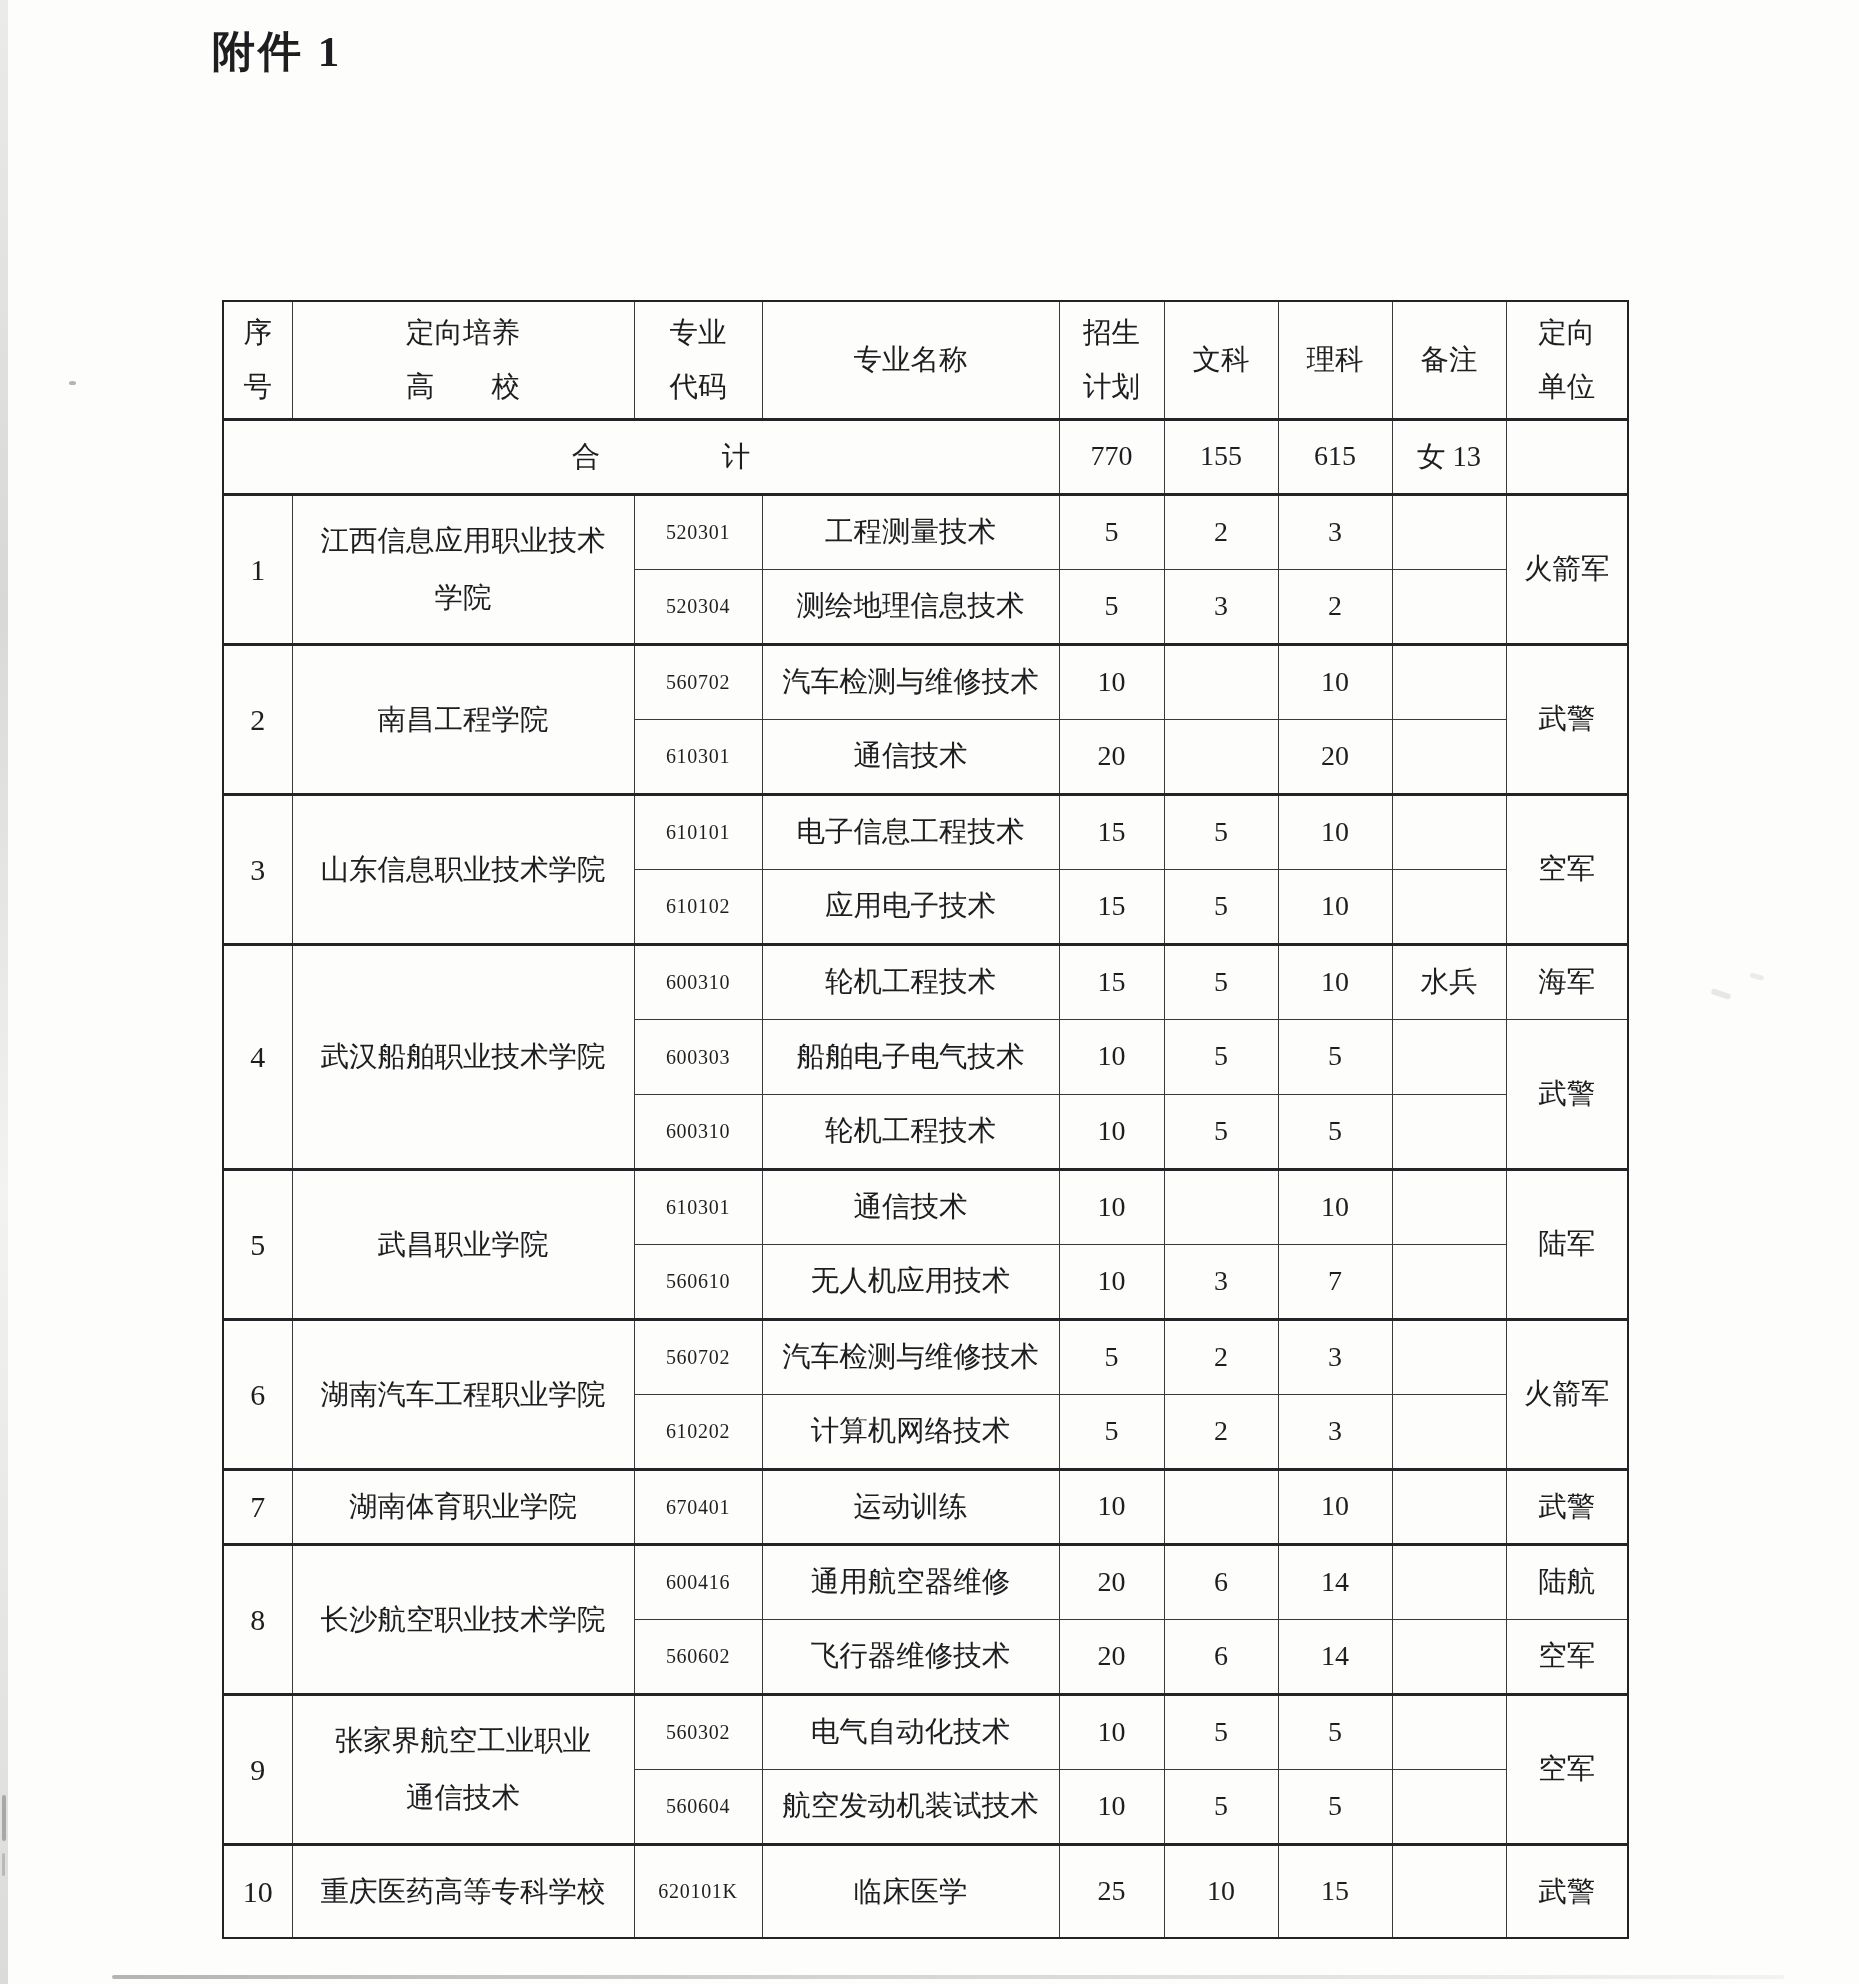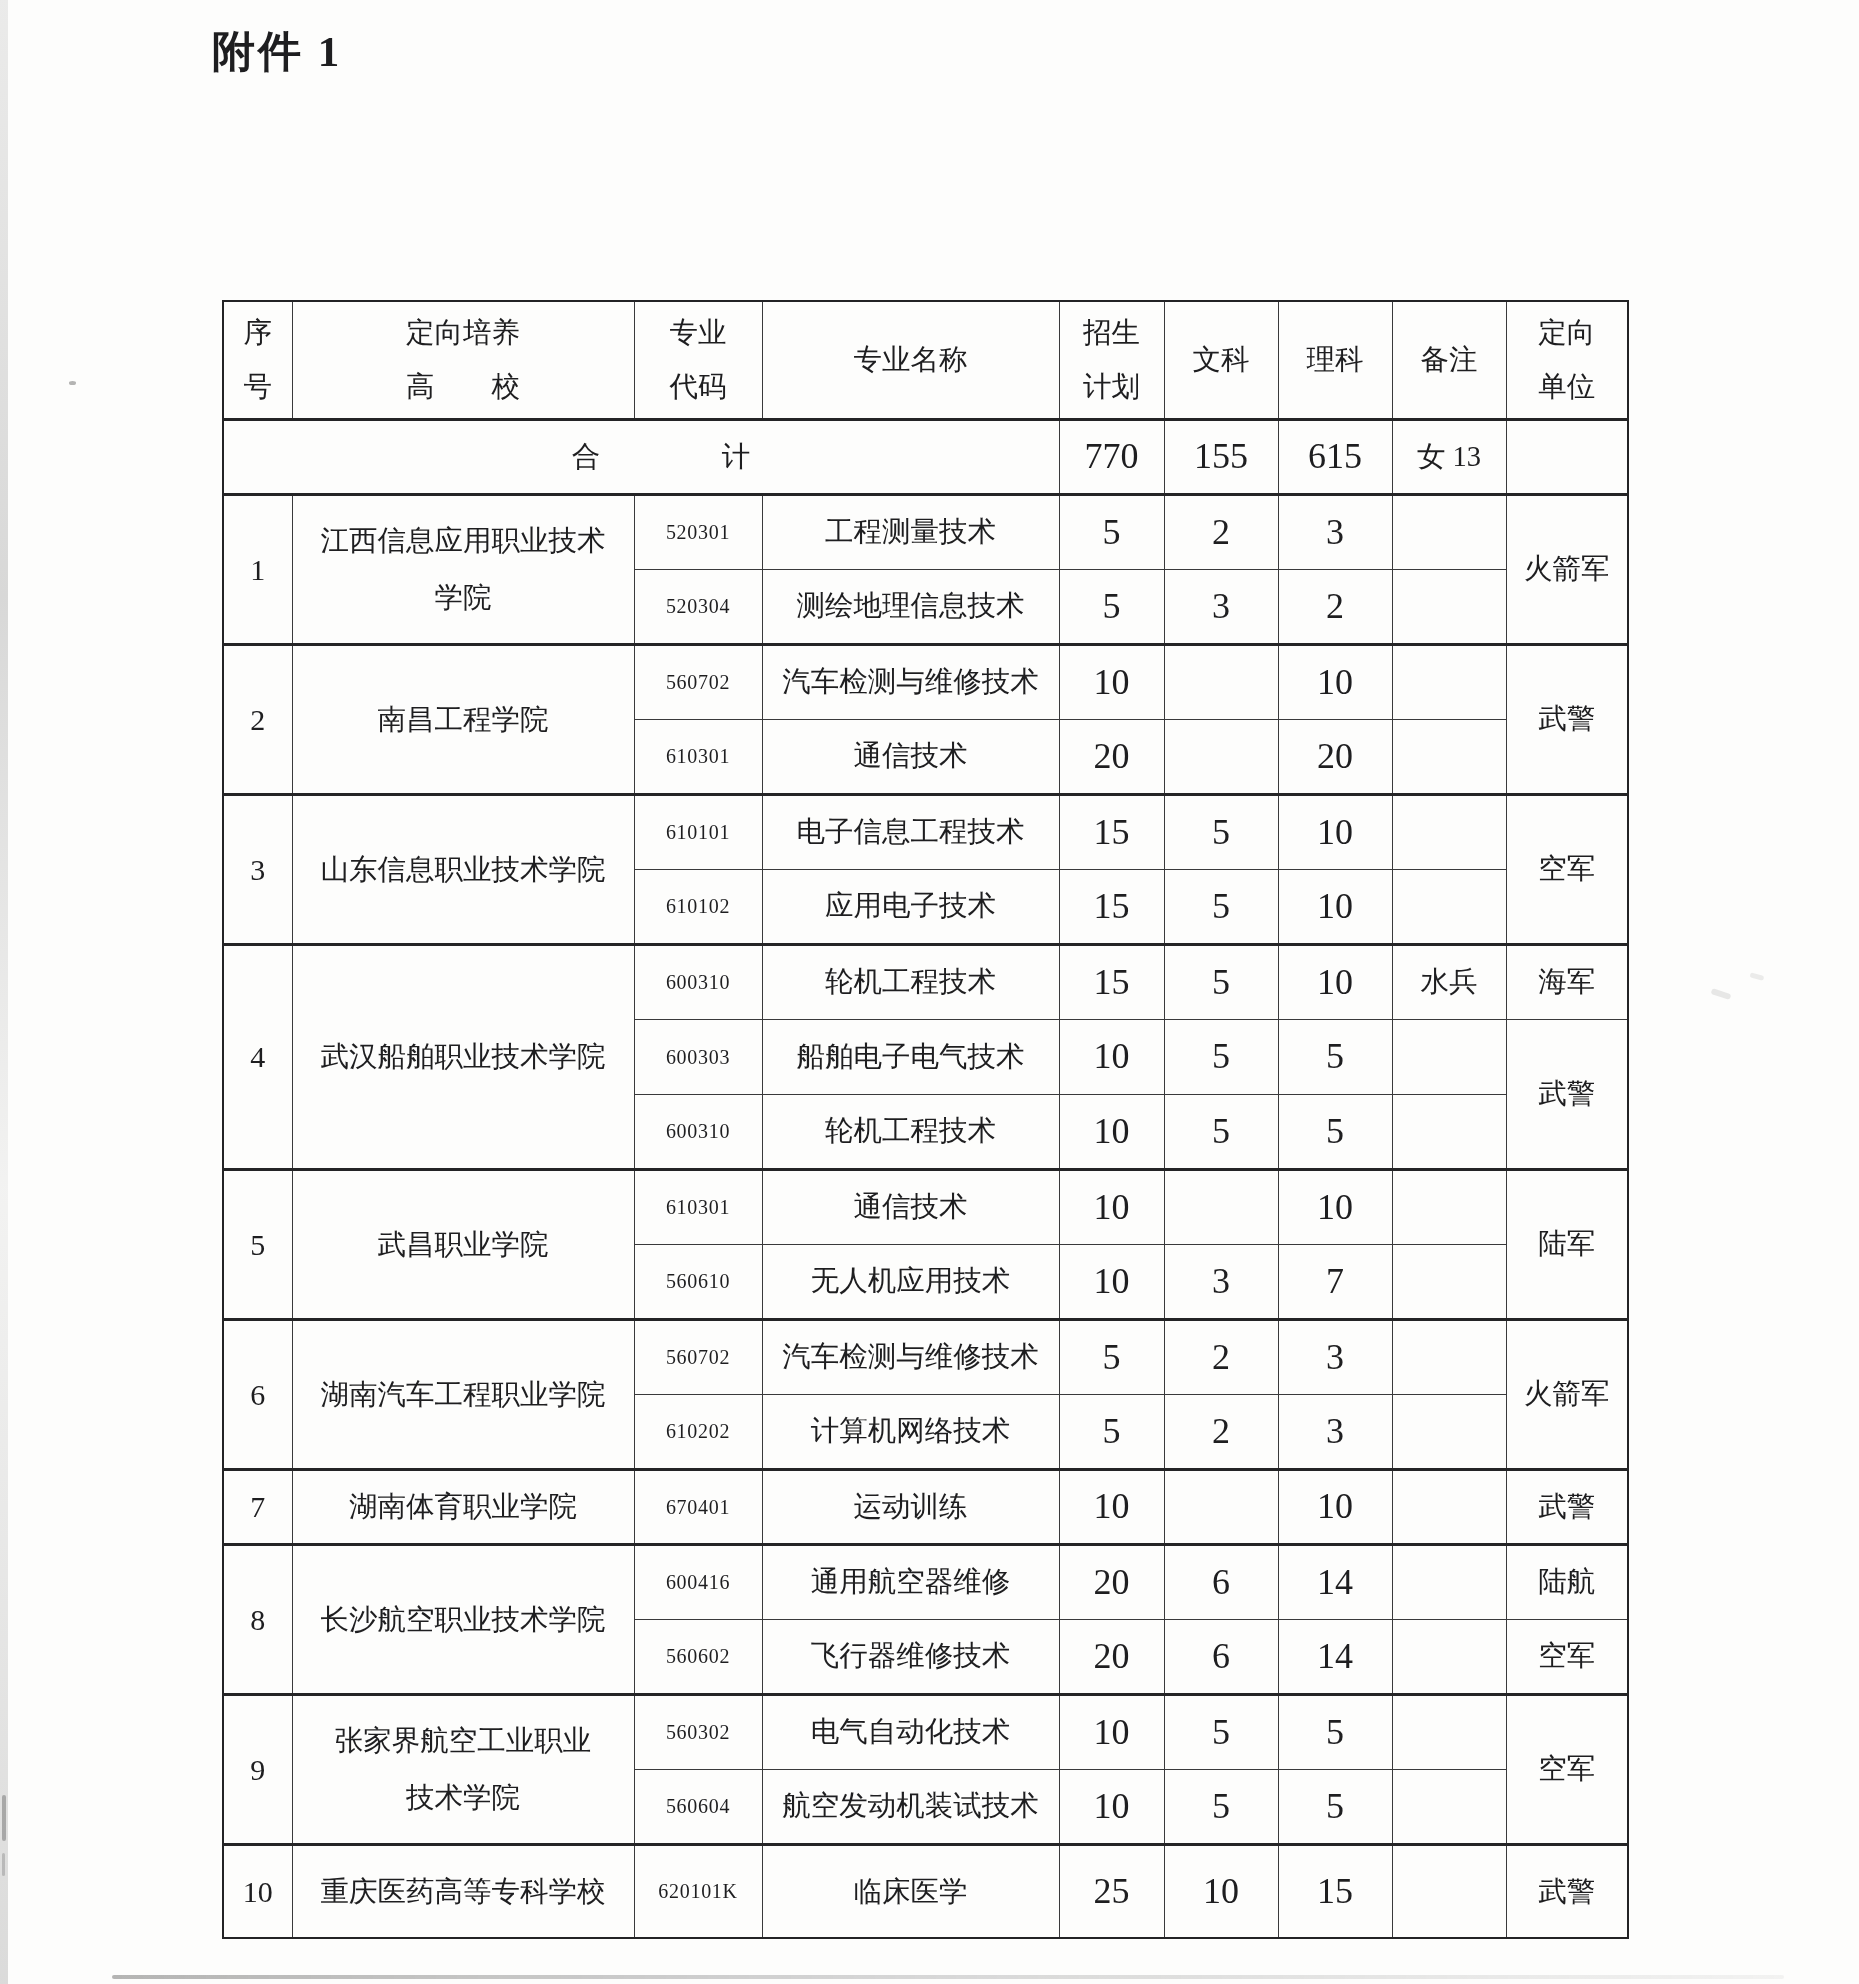--- a/index.html
+++ b/index.html
@@ -41,21 +41,21 @@
   thead th{line-height:1.9;}
   tbody.group > tr:first-child > td{border-top:3px solid #242426;}
   thead tr > th{border-bottom:3px solid #242426;}
 
   .pre{white-space:pre-line;}
   .h-header{height:118px;}
   .h-total{height:75px;}
   .h-sub{height:75px;}
   .h-last{height:94px;}
   .college{line-height:2.0;}
-  .num{font-size:36px;}
+  .num{font-size:28px;}
   .code{letter-spacing:0.7px;font-size:20px;}
   .total-label{letter-spacing:1.5px;padding-left:44px;}
   .seq{font-size:30px;}
 
   
   .edge-left{
     position:absolute;left:0;top:0;width:7.5px;height:1985px;
     background:linear-gradient(180deg,
       rgba(140,140,140,.16), rgba(120,120,120,.28) 30%,
       rgba(150,150,150,.10) 60%, rgba(120,120,120,.26));
@@ -298,21 +298,21 @@
           <td class="num">14</td>
           <td></td>
           <td>空军</td>
         </tr>
       </tbody>
 
       <tbody class="group">
         <tr class="h-sub">
           <td rowspan="2" class="seq">9</td>
           <td rowspan="2" class="college pre">张家界航空工业职业
-技术学院</td>
+通信技术</td>
           <td class="code">560302</td>
           <td>电气自动化技术</td>
           <td class="num">10</td>
           <td class="num">5</td>
           <td class="num">5</td>
           <td></td>
           <td rowspan="2">空军</td>
         </tr>
         <tr class="h-sub">
           <td class="code">560604</td>

